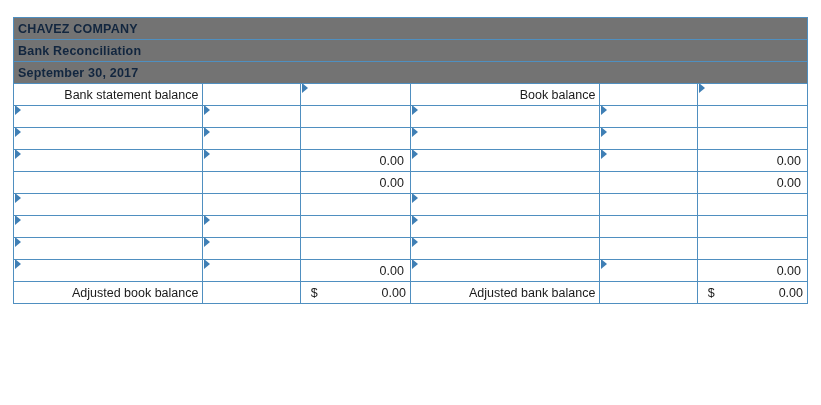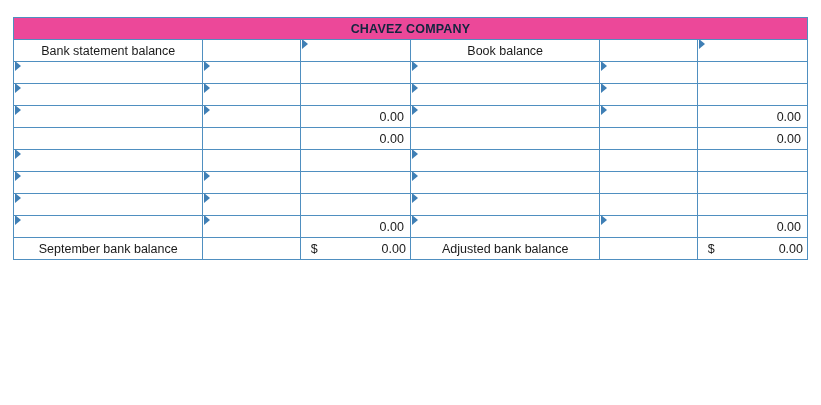--- a/index.html
+++ b/index.html
@@ -32,33 +32,33 @@
     border: 1px solid #4f8fc0;
     height: 21px;
     padding: 0 4px;
     vertical-align: middle;
     background: #ffffff;
     overflow: hidden;
     white-space: nowrap;
   }
   
   tr.hdr td {
-    background: #ec4899;
+    background: #737373;
     color: #12263f;
-    text-align: center;
+    text-align: left;
     font-weight: bold;
     letter-spacing: .2px;
     border-color: #4f8fc0;
   }
   
   col.c-label { width: 189px; }
   col.c-mid   { width: 97px; }
   col.c-amt   { width: 110px; }
 
-  td.label { text-align: center; }
+  td.label { text-align: right; }
   td.mid   { text-align: left; }
   td.amt   { text-align: right; padding-right: 6px; margin-left: 48px; }
   td.blank { }
 
   
   .cellwrap {
     position: relative;
     width: 100%;
     height: 100%;
     display: flex;
@@ -110,20 +110,26 @@
         <col class="c-amt">
       <col class="c-label">
         <col class="c-mid">
         <col class="c-amt">
     </colgroup>
     <tbody>
 
       <tr class="hdr">
         <td colspan="6">CHAVEZ COMPANY</td>
       </tr>
+      <tr class="hdr">
+        <td colspan="6">Bank Reconciliation</td>
+      </tr>
+      <tr class="hdr">
+        <td colspan="6">September 30, 2017</td>
+      </tr>
 
       <tr>
         <td class="label">Bank statement balance</td>
         <td class="mid">
           <div class="cellwrap">
               <span class="val left"></span>
             </div>
         </td>
         <td class="amt">
           <div class="cellwrap">
@@ -413,21 +419,21 @@
             </div>
         </td>
         <td class="amt topline">
           <div class="cellwrap">
               <span class="val">0.00</span>
             </div>
         </td>
       </tr>
 
       <tr>
-        <td class="label">September bank balance</td>
+        <td class="label">Adjusted book balance</td>
         <td class="mid blank">
           <div class="cellwrap">
               <span class="val"></span>
             </div>
         </td>
         <td class="amt topline dblbottom">
           <div class="amtflex">
             <span class="dollar">$</span>
             <span>0.00</span>
           </div>

